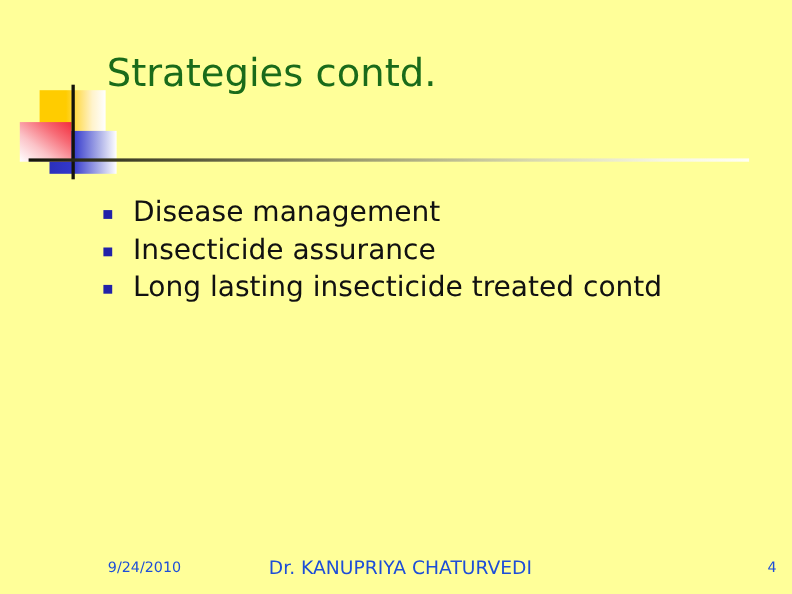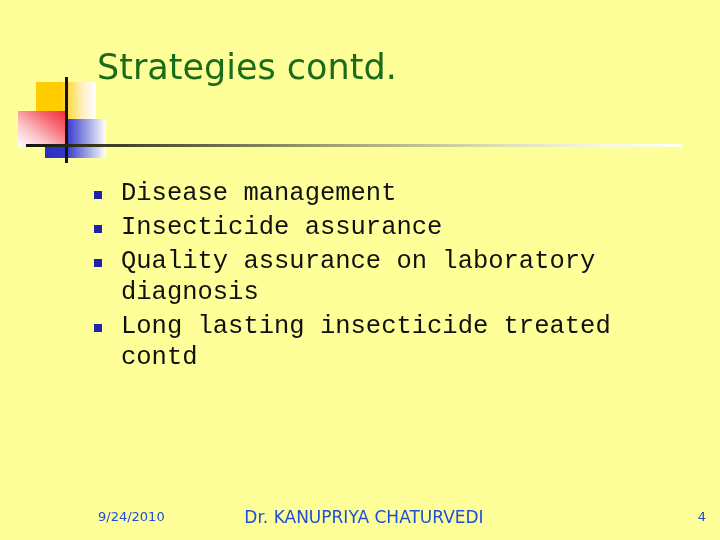--- a/index.html
+++ b/index.html
@@ -104,21 +104,20 @@
   .bullet-marker {
     position: absolute;
     left: 2px;
     top: 13px;
     width: 8px;
     height: 8px;
     background: #2222a8;
   }
   .bullet-text {
     display: block;
-    font-family: Liberation Mono, monospace;
   }
 
   
   #footer {
     position: absolute;
     left: 4px;
     top: 505px;
     width: 720px;
     height: 24px;
     font-size: 13px;
@@ -166,24 +165,20 @@
     <div class="bullet-item">
       <span class="bullet-marker"></span>
       <span class="bullet-text">Disease management</span>
     </div>
     <div class="bullet-item">
       <span class="bullet-marker"></span>
       <span class="bullet-text">Insecticide assurance</span>
     </div>
     <div class="bullet-item">
       <span class="bullet-marker"></span>
-      <span class="bullet-text">Quality assurance on laboratory diagnosis</span>
-    </div>
-    <div class="bullet-item">
-      <span class="bullet-marker"></span>
       <span class="bullet-text">Long lasting insecticide treated contd</span>
     </div>
   </div>
 
   <div id="footer">
     <span id="footer-date">9/24/2010</span>
     <span id="footer-author">Dr. KANUPRIYA CHATURVEDI</span>
     <span id="footer-page">4</span>
   </div>
 

